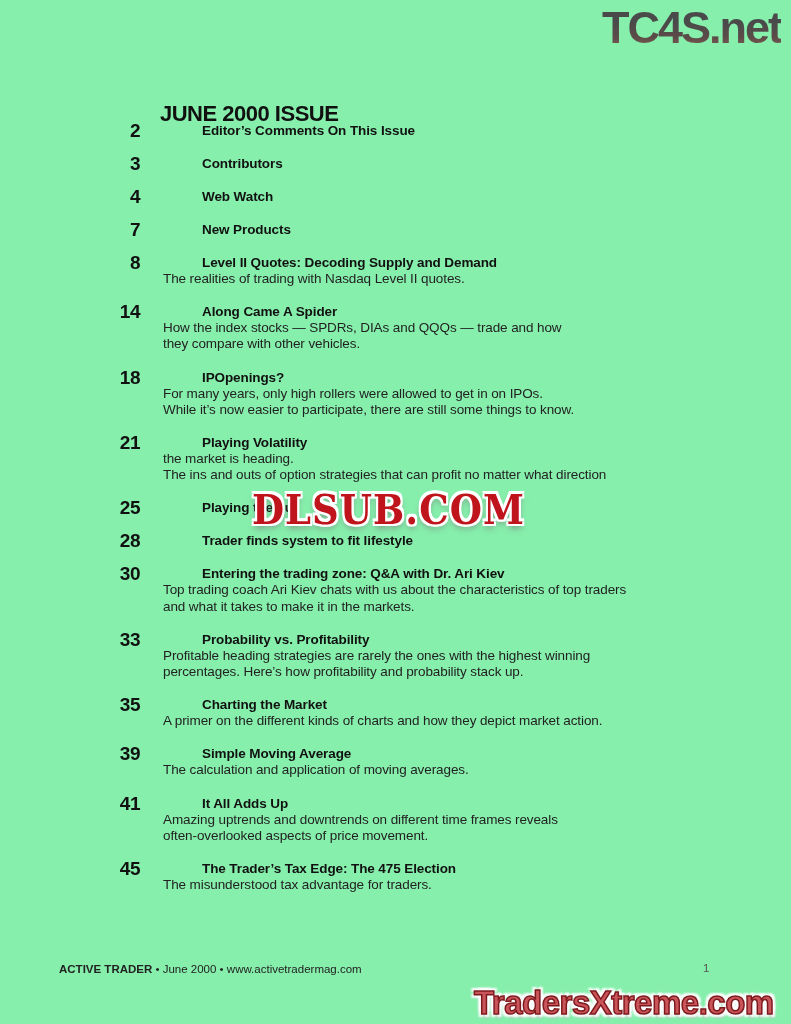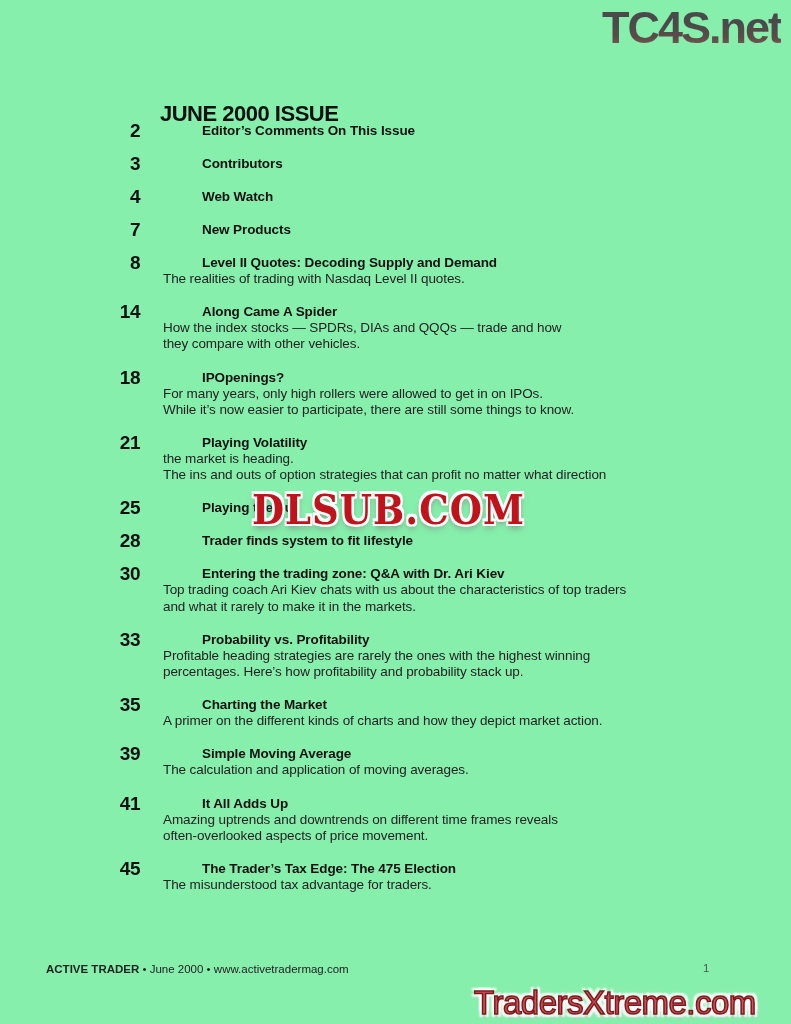--- a/index.html
+++ b/index.html
@@ -53,31 +53,31 @@
     color:#c0141c;
     text-shadow:
       -2px -2px 0 #fff, 2px -2px 0 #fff, -2px 2px 0 #fff, 2px 2px 0 #fff,
       -2px 0 0 #fff, 2px 0 0 #fff, 0 -2px 0 #fff, 0 2px 0 #fff,
       0 4px 6px rgba(120,120,120,0.8);
     transform:scaleY(1.12);
   }
   
   .wm-tx{
     position:absolute; left:474px; top:984px;
-    font-size:33px; font-weight:normal; letter-spacing:-0.5px;
+    font-size:33px; font-weight:bold; letter-spacing:-0.5px;
     color:#c9545a;
     -webkit-text-stroke:1.5px #7d181c;
     text-shadow:
       -3px -3px 2px #fdfdfd, 3px -3px 2px #fdfdfd,
       -3px 3px 2px #fdfdfd, 3px 3px 2px #fdfdfd,
       0 0 4px #e8e8e8, 2px 4px 3px #bdbdbd;
   }
   
   .footer{
-    position:absolute; left:46px; top:963px;
+    position:absolute; left:59px; top:963px;
     font-size:11.5px; color:#222; letter-spacing:0;
   }
   .footer .mag{ font-weight:bold; }
   .page-num{
     position:absolute; left:703px; top:962px;
     font-size:11.5px; color:#555;
   }
 </style>
 </head>
 <body>
@@ -164,21 +164,21 @@
     <div class="toc-body">
       <div class="toc-entry-title">Trader finds system to fit lifestyle</div>
     </div>
   </div>
 
   <div class="toc-entry">
     <div class="toc-num">30</div>
     <div class="toc-body">
       <div class="toc-entry-title">Entering the trading zone: Q&amp;A with Dr. Ari Kiev</div>
     <div class="toc-entry-desc">Top trading coach Ari Kiev chats with us about the characteristics of top traders</div>
-          <div class="toc-entry-desc">and what it rarely to make it in the markets.</div>
+          <div class="toc-entry-desc">and what it takes to make it in the markets.</div>
         </div>
   </div>
 
   <div class="toc-entry">
     <div class="toc-num">33</div>
     <div class="toc-body">
       <div class="toc-entry-title">Probability vs. Profitability</div>
     <div class="toc-entry-desc">Profitable heading strategies are rarely the ones with the highest winning</div>
           <div class="toc-entry-desc">percentages. Here’s how profitability and probability stack up.</div>
         </div>

